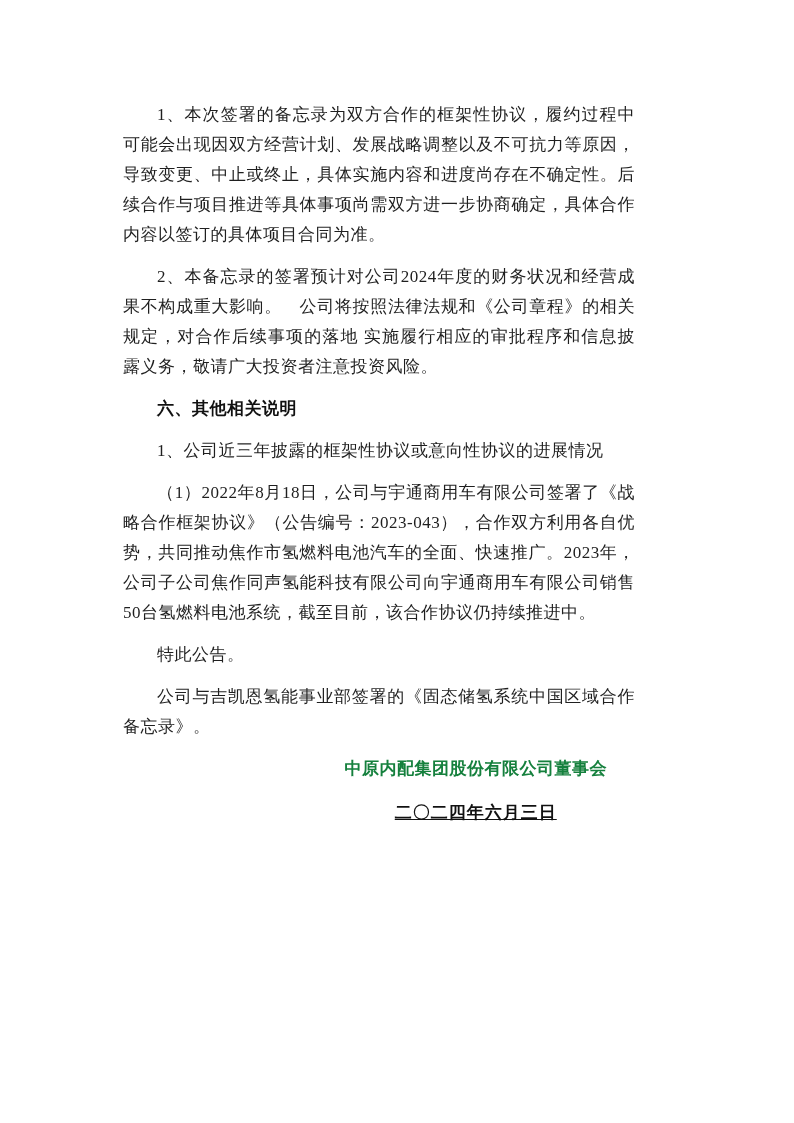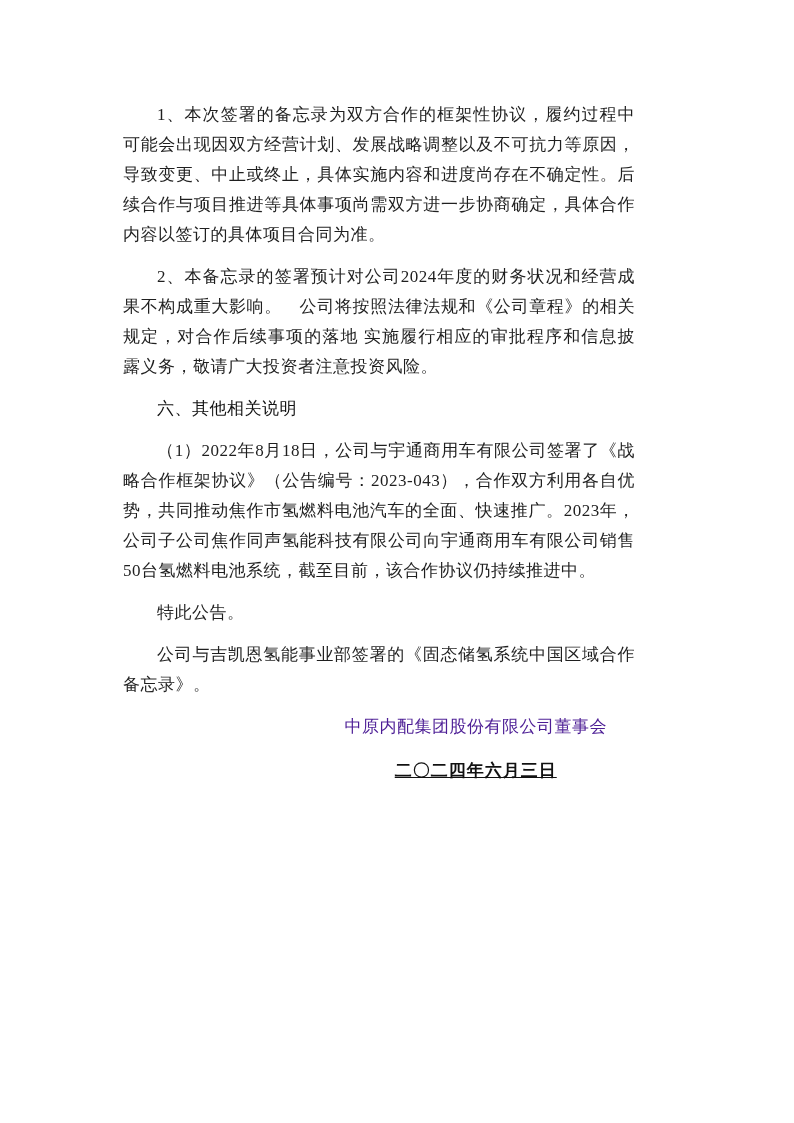--- a/index.html
+++ b/index.html
@@ -24,37 +24,37 @@
   }
   .body-para {
     margin: 0 0 12px 0;
     text-indent: 2em;
     text-align: justify;
     letter-spacing: 0.5px;
   }
   .heading-para {
     margin: 0 0 12px 0;
     text-indent: 2em;
-    font-weight: normal;
+    font-weight: bold;
     color: #111111;
     font-family: "Liberation Sans", "DejaVu Sans", sans-serif;
     letter-spacing: 0.5px;
   }
   .signature-block {
     text-align: right;
     padding-right: 28px;
     margin-top: 4px;
   }
   .signature-inner {
     display: inline-block;
     text-align: center;
   }
   .signature-company {
-    font-weight: normal;
-    color: #4c1d95;
+    font-weight: bold;
+    color: #15803d;
     font-family: "Liberation Sans", "DejaVu Sans", sans-serif;
     line-height: 30px;
     margin-bottom: 14px;
     letter-spacing: 0.5px;
   }
   .signature-date {
     font-weight: bold;
     color: #111111;
     line-height: 30px;
     letter-spacing: 1px;
@@ -65,20 +65,21 @@
 <body>
 
 <div class="page">
 
   <p class="body-para">1、本次签署的备忘录为双方合作的框架性协议，履约过程中可能会出现因双方经营计划、发展战略调整以及不可抗力等原因，导致变更、中止或终止，具体实施内容和进度尚存在不确定性。后续合作与项目推进等具体事项尚需双方进一步协商确定，具体合作内容以签订的具体项目合同为准。</p>
 
   <p class="body-para">2、本备忘录的签署预计对公司2024年度的财务状况和经营成果不构成重大影响。　公司将按照法律法规和《公司章程》的相关规定，对合作后续事项的落地 实施履行相应的审批程序和信息披露义务，敬请广大投资者注意投资风险。</p>
 
   <p class="heading-para">六、其他相关说明</p>
 
+  <p class="body-para">1、公司近三年披露的框架性协议或意向性协议的进展情况</p>
 
   <p class="body-para">（1）2022年8月18日，公司与宇通商用车有限公司签署了《战略合作框架协议》（公告编号：2023-043），合作双方利用各自优势，共同推动焦作市氢燃料电池汽车的全面、快速推广。2023年，公司子公司焦作同声氢能科技有限公司向宇通商用车有限公司销售50台氢燃料电池系统，截至目前，该合作协议仍持续推进中。</p>
 
 
 
 
   <p class="body-para">特此公告。</p>
 
   <p class="body-para">公司与吉凯恩氢能事业部签署的《固态储氢系统中国区域合作备忘录》。</p>
 

